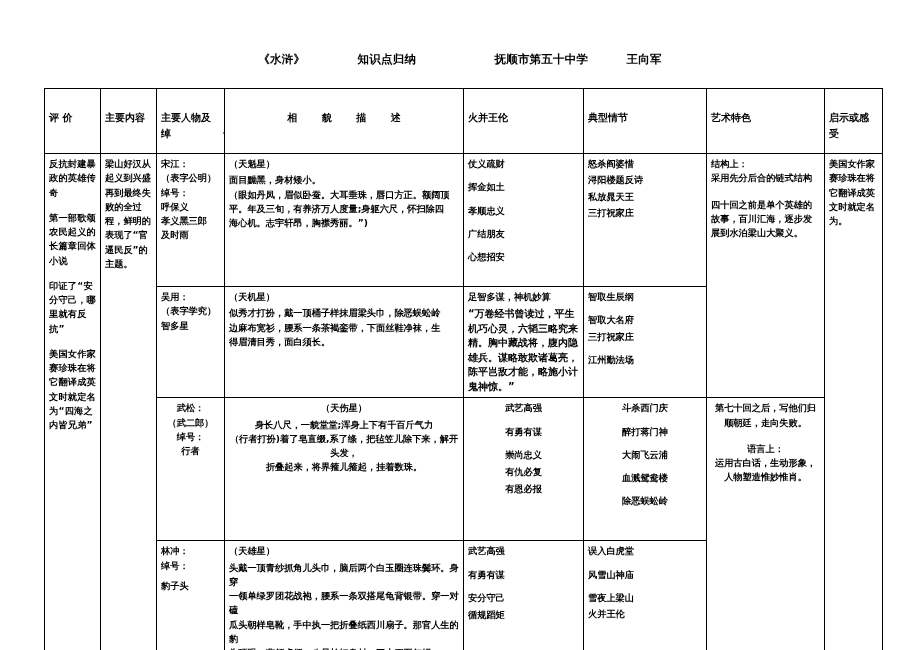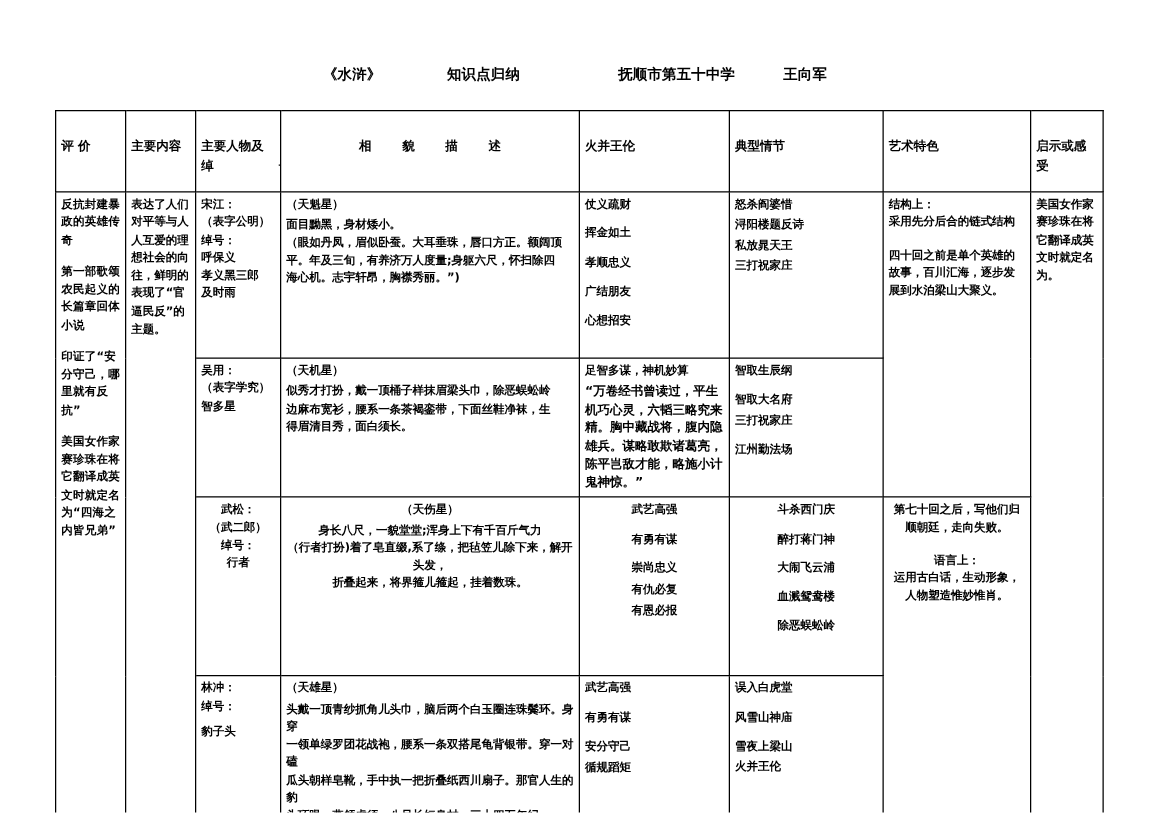--- a/index.html
+++ b/index.html
@@ -196,21 +196,21 @@
       </tr>
 
       <tr class="rowtall-1">
         <td rowspan="4" class="narrow-col">
           <div class="blk">反抗封建暴政的英雄传 奇</div>
           <div class="blk">第一部歌颂农民起义的长篇章回体小说</div>
           <div class="blk">印证了“安分守己，哪里就有反抗”</div>
           <div class="blk">美国女作家赛珍珠在将它翻译成英文时就定名为“四海之内皆兄弟”</div>
         </td>
         <td rowspan="4" class="content-col">
-          <div>表达了人们对平等与人人互爱的理想社会的向往，鲜明的表现了“官逼民反”的主题。</div>
+          <div>梁山好汉从起义到兴盛再到最终失败的全过程，鲜明的表现了“官逼民反”的主题。</div>
         </td>
 
         <td class="person-col">
           <div class="nm">宋江：</div>
           <div class="sub">（表字公明）</div>
           <div class="sub">绰号：</div>
           <div class="sub">呼保义</div>
           <div class="sub">孝义黑三郎</div>
           <div class="sub">及时雨</div>
         </td>

